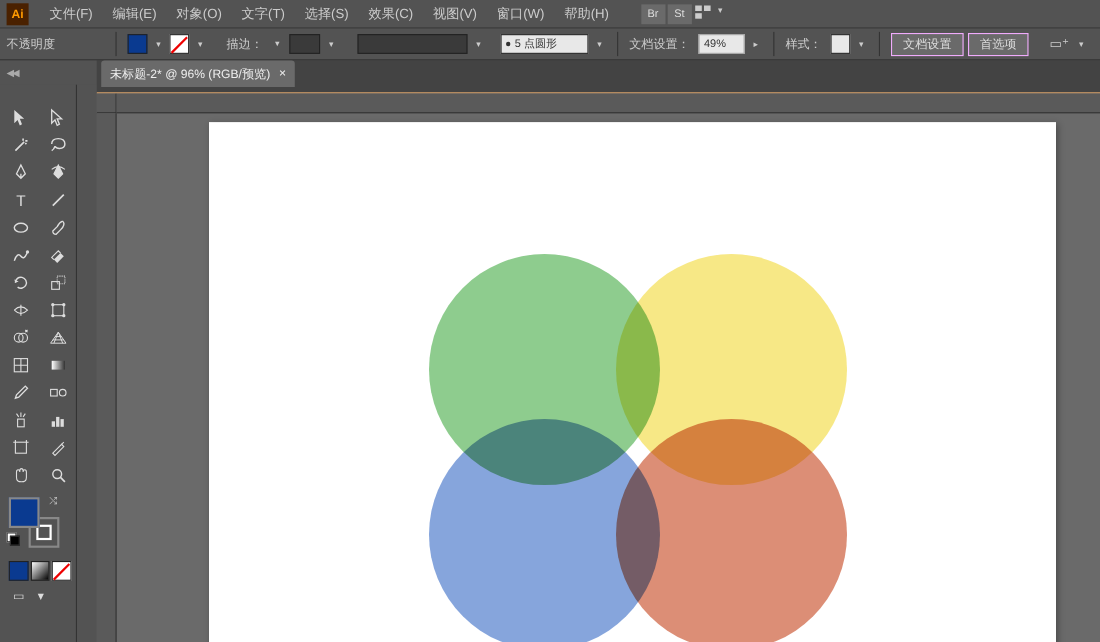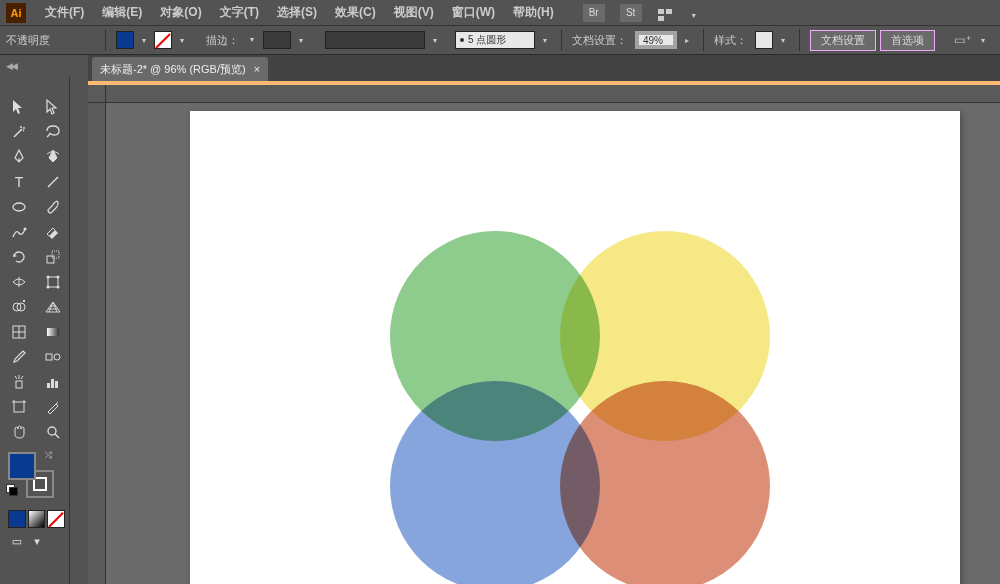--- a/index.html
+++ b/index.html
@@ -1,48 +1,48 @@
 <!DOCTYPE html>
 <html><head>
 <meta charset="utf-8">
 <style>
 * { margin: 0; padding: 0; box-sizing: border-box; font-family: "Microsoft YaHei", sans-serif; }
 body { background: #535353; width: 1000px; height: 584px; overflow: hidden; position: relative; }
 
 
 .menubar { height: 26px; background: #535353; display: flex; align-items: center; padding: 0 6px; color: #ccc; font-size: 12px; border-bottom: 1px solid #333; }
 .logo { width: 20px; height: 20px; background: #4a2100; color: #ff9a00; display: flex; align-items: center; justify-content: center; font-weight: bold; font-size: 11px; margin-right: 10px; }
-.menu-item { padding: 0 9px; cursor: pointer; font-weight: bold; }
-.menubar-right { margin-left: 20px; display: flex; align-items: flex-end; gap: 15px; }
+.menu-item { padding: 0 9px; cursor: pointer; }
+.menubar-right { margin-left: 20px; display: flex; align-items: flex-start; gap: 2px; }
 .mb-btn { width: 22px; height: 18px; background: #6a6a6a; display: flex; align-items: center; justify-content: center; font-size: 10px; color: #ddd; }
 .mb-icon { width: 16px; height: 14px; display: flex; align-items: center; justify-content: center; }
 
 
 .options { height: 29px; background: #535353; display: flex; align-items: center; padding: 0 6px; color: #ccc; font-size: 11px; border-bottom: 1px solid #2a2a2a; gap: 4px; }
 .opt-label { color: #ccc; margin-right: 4px; }
 .no-sel { width: 85px; }
 .swatch { width: 18px; height: 18px; border: 1px solid #222; display: inline-block; }
 .fill-sw { background: #0a3a90; }
 .stroke-sw { background: #fff; position: relative; }
 .stroke-sw::after { content: ''; position: absolute; left: -2px; right: -2px; top: 50%; border-top: 2px solid #e00; transform: rotate(-45deg); }
 .dd { width: 12px; height: 12px; display: flex; align-items: center; justify-content: center; color: #ccc; font-size: 8px; cursor: pointer; }
 .stroke-input { width: 28px; height: 18px; background: #3a3a3a; border: 1px solid #222; }
 .brush-preview { width: 100px; height: 18px; background: #3a3a3a; border: 1px solid #222; }
 .var-width { width: 80px; height: 18px; background: #e8e8e8; border: 1px solid #222; display: flex; align-items: center; padding: 0 4px; color: #333; font-size: 10px; }
 .bullet { width:4px;height:4px;border-radius:50%;background:#333;margin-right:4px; }
-.opacity-input { width: 42px; height: 18px; background: #e8e8e8; border: 4px solid #a3a3a3; color: #333; font-size: 10px; text-align: left; padding: 0 4px; }
+.opacity-input { width: 42px; height: 18px; background: #e8e8e8; border: 1px solid #a3a3a3; color: #333; font-size: 10px; text-align: left; padding: 0 4px; }
 .style-sw { width: 18px; height: 18px; background: #e8e8e8; border: 1px solid #222; }
 .opt-btn { padding: 2px 10px; background: #6a6a6a; border: 1px solid #f0abfc; color: #ddd; font-size: 11px; cursor: pointer; }
 .align-icon { width: 20px; height: 18px; display:flex;align-items:center;justify-content:center;color:#ccc;font-size:12px; }
 
 
 .collapse-strip { position: absolute; left: 0; top: 55px; width: 88px; height: 22px; background: #535353; display:flex;align-items:center;justify-content:flex-start;padding-left:6px;color:#aaa;font-size:9px;letter-spacing:-2px; }
 
 
-.tabbar { position: absolute; left: 88px; right: 0; top: 55px; height: 30px; background: #434343; border-bottom: 4px solid #fdba74; display: flex; align-items: flex-end; }
+.tabbar { position: absolute; left: 88px; right: 0; top: 55px; height: 30px; background: #434343; border-bottom: 1px solid #fdba74; display: flex; }
 .tab { height: 24px; background: #6a6a6a; color: #eee; font-size: 11px; padding: 0 8px; display: flex; align-items: center; gap: 8px; border-top-left-radius: 3px; border-top-right-radius: 3px; margin-left: 4px; }
 .tab .close-x { font-size: 11px; cursor: pointer; }
 
 
 .tools { position: absolute; left: 0; top: 77px; width: 70px; bottom: 0; background: #535353; padding: 18px 4px 4px; border-right: 1px solid #333; }
 .tool-grid { display: grid; grid-template-columns: 30px 30px; gap: 1px 4px; }
 .tool { width: 30px; height: 24px; display: flex; align-items: center; justify-content: center; color: #ddd; cursor: pointer; position: relative; }
 .tool svg { width: 18px; height: 18px; }
 .fill-stroke { margin-top: 8px; position: relative; width: 40px; height: 40px; margin-left: 4px; }
 .fs-fill { position: absolute; left: 0; top: 0; width: 28px; height: 28px; background: #0a3a90; border: 2px solid #888; z-index: 2; }

